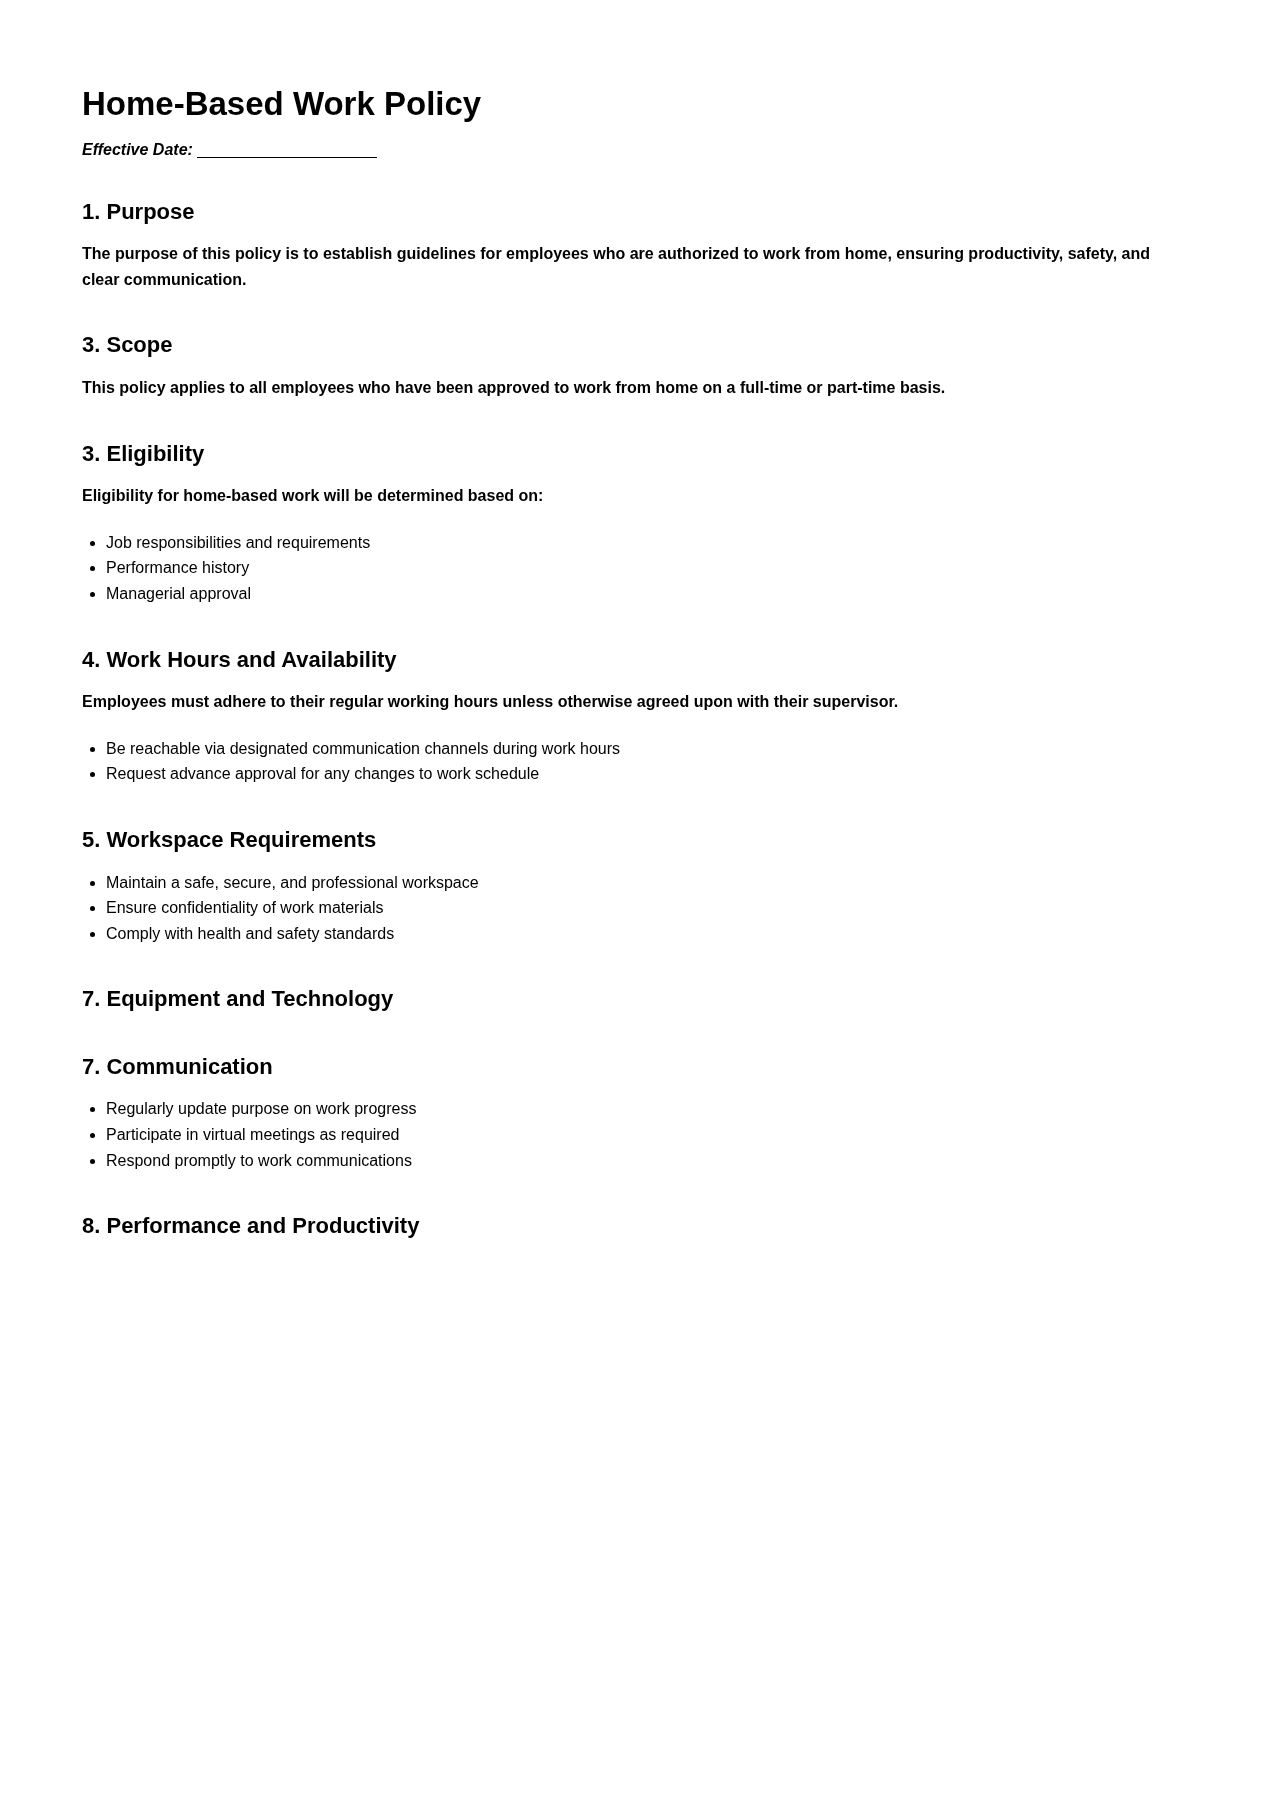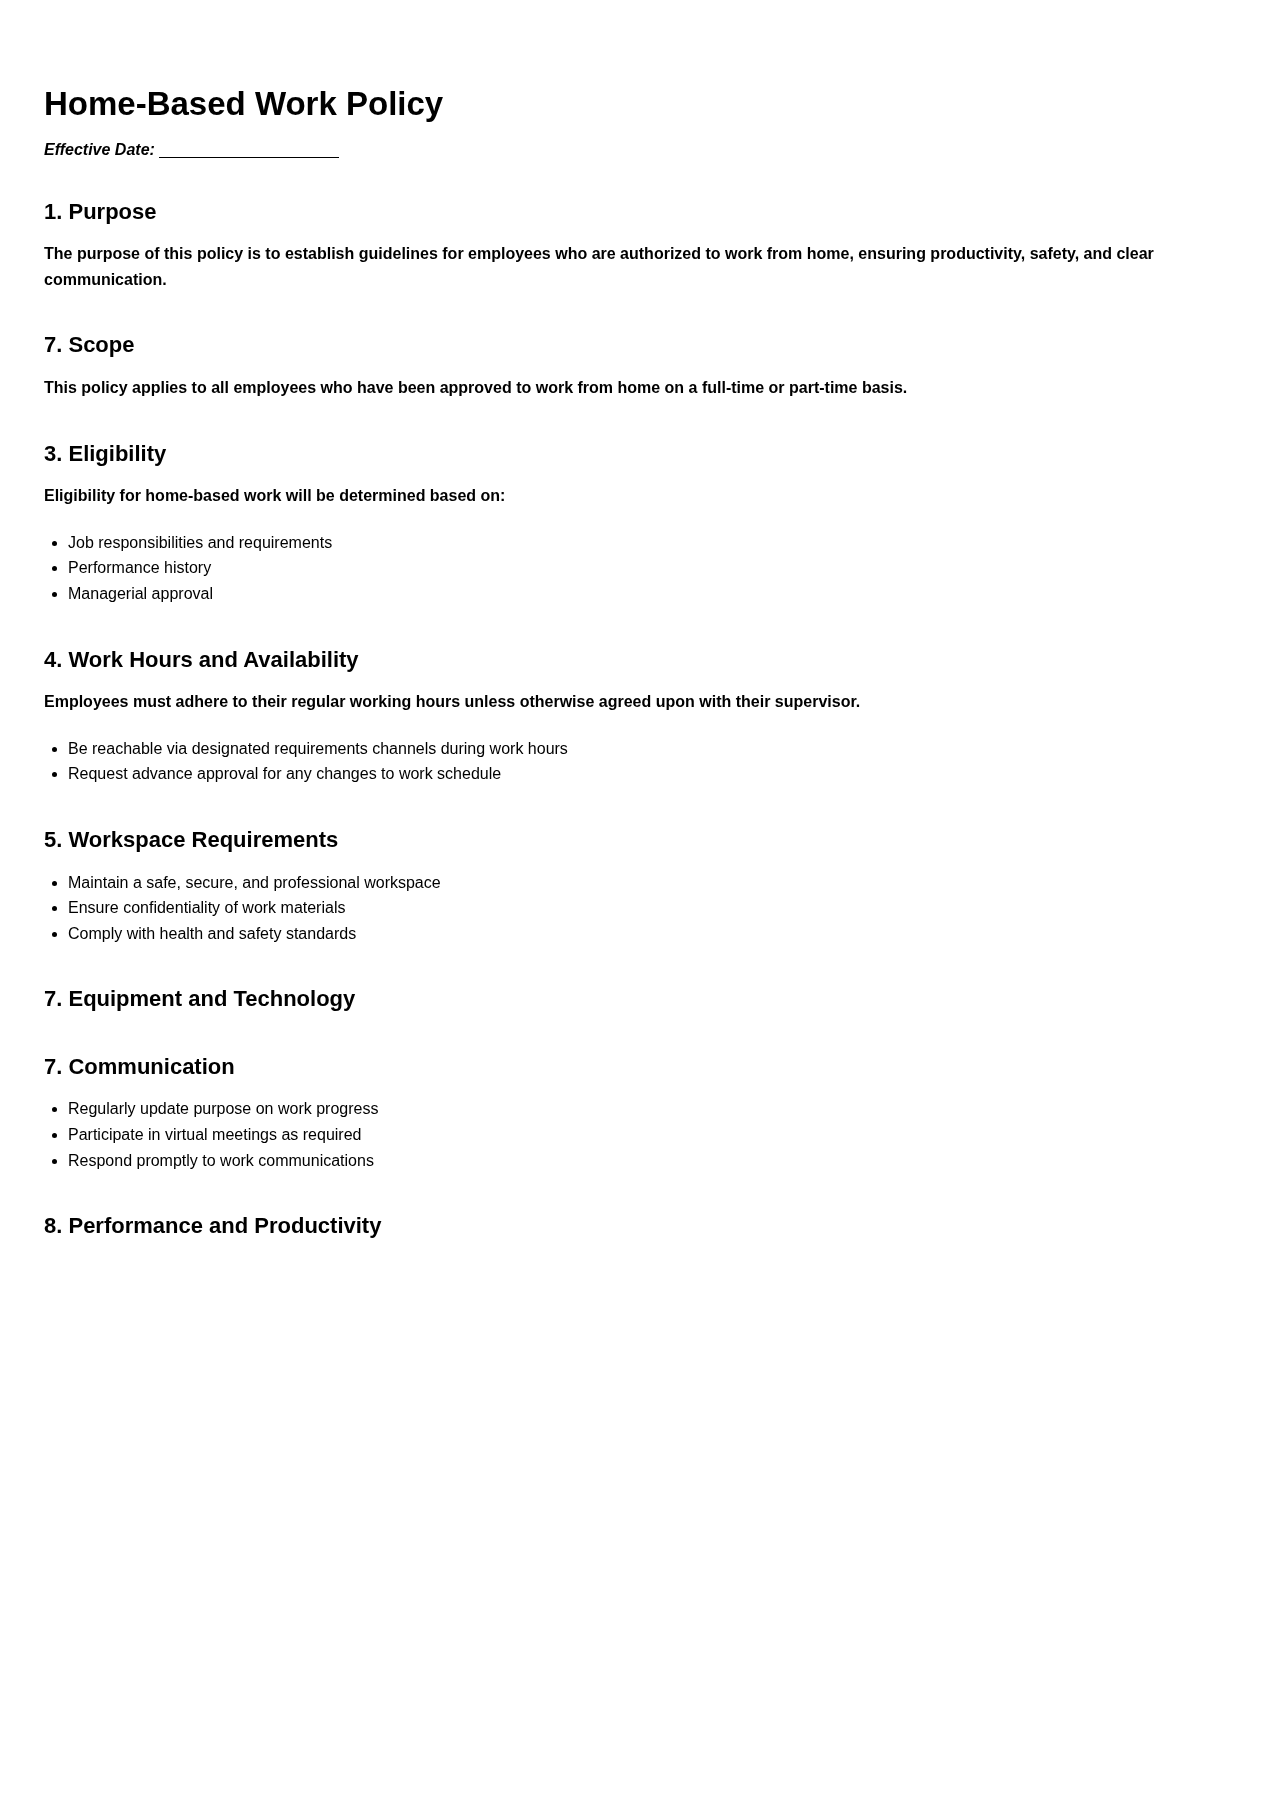--- a/index.html
+++ b/index.html
@@ -7,21 +7,21 @@
       width: 1263px;
       height: 1795px;
       overflow: hidden;
       font-family: "Liberation Sans", sans-serif;
       color: #000000;
       font-size: 16px;
       line-height: 25.6px;
     }
     .page {
       box-sizing: border-box;
-      padding: 84px 0 0 44px;
+      padding: 84px 0 0 82px;
       width: 1182px;
     }
     h1 {
       font-size: 33px;
       line-height: 40px;
       margin: 0 0 13px 0;
       font-weight: bold;
     }
     .effective-date {
       margin: 0;
@@ -60,39 +60,39 @@
   <p class="effective-date">
     <span>Effective Date:</span><span class="date-blank"></span>
   </p>
 
   <div class="section">
     <h2>1. Purpose</h2>
     <p>The purpose of this policy is to establish guidelines for employees who are authorized to work from home, ensuring productivity, safety, and clear communication.</p>
   </div>
 
   <div class="section">
-    <h2>7. Scope</h2>
+    <h2>3. Scope</h2>
     <p>This policy applies to all employees who have been approved to work from home on a full-time or part-time basis.</p>
   </div>
 
   <div class="section">
     <h2>3. Eligibility</h2>
     <p>Eligibility for home-based work will be determined based on:</p>
     <ul>
       <li>Job responsibilities and requirements</li>
       <li>Performance history</li>
       <li>Managerial approval</li>
     </ul>
   </div>
 
   <div class="section">
     <h2>4. Work Hours and Availability</h2>
     <p>Employees must adhere to their regular working hours unless otherwise agreed upon with their supervisor.</p>
     <ul>
-      <li>Be reachable via designated requirements channels during work hours</li>
+      <li>Be reachable via designated communication channels during work hours</li>
       <li>Request advance approval for any changes to work schedule</li>
     </ul>
   </div>
 
   <div class="section">
     <h2>5. Workspace Requirements</h2>
     <ul>
       <li>Maintain a safe, secure, and professional workspace</li>
       <li>Ensure confidentiality of work materials</li>
       <li>Comply with health and safety standards</li>

